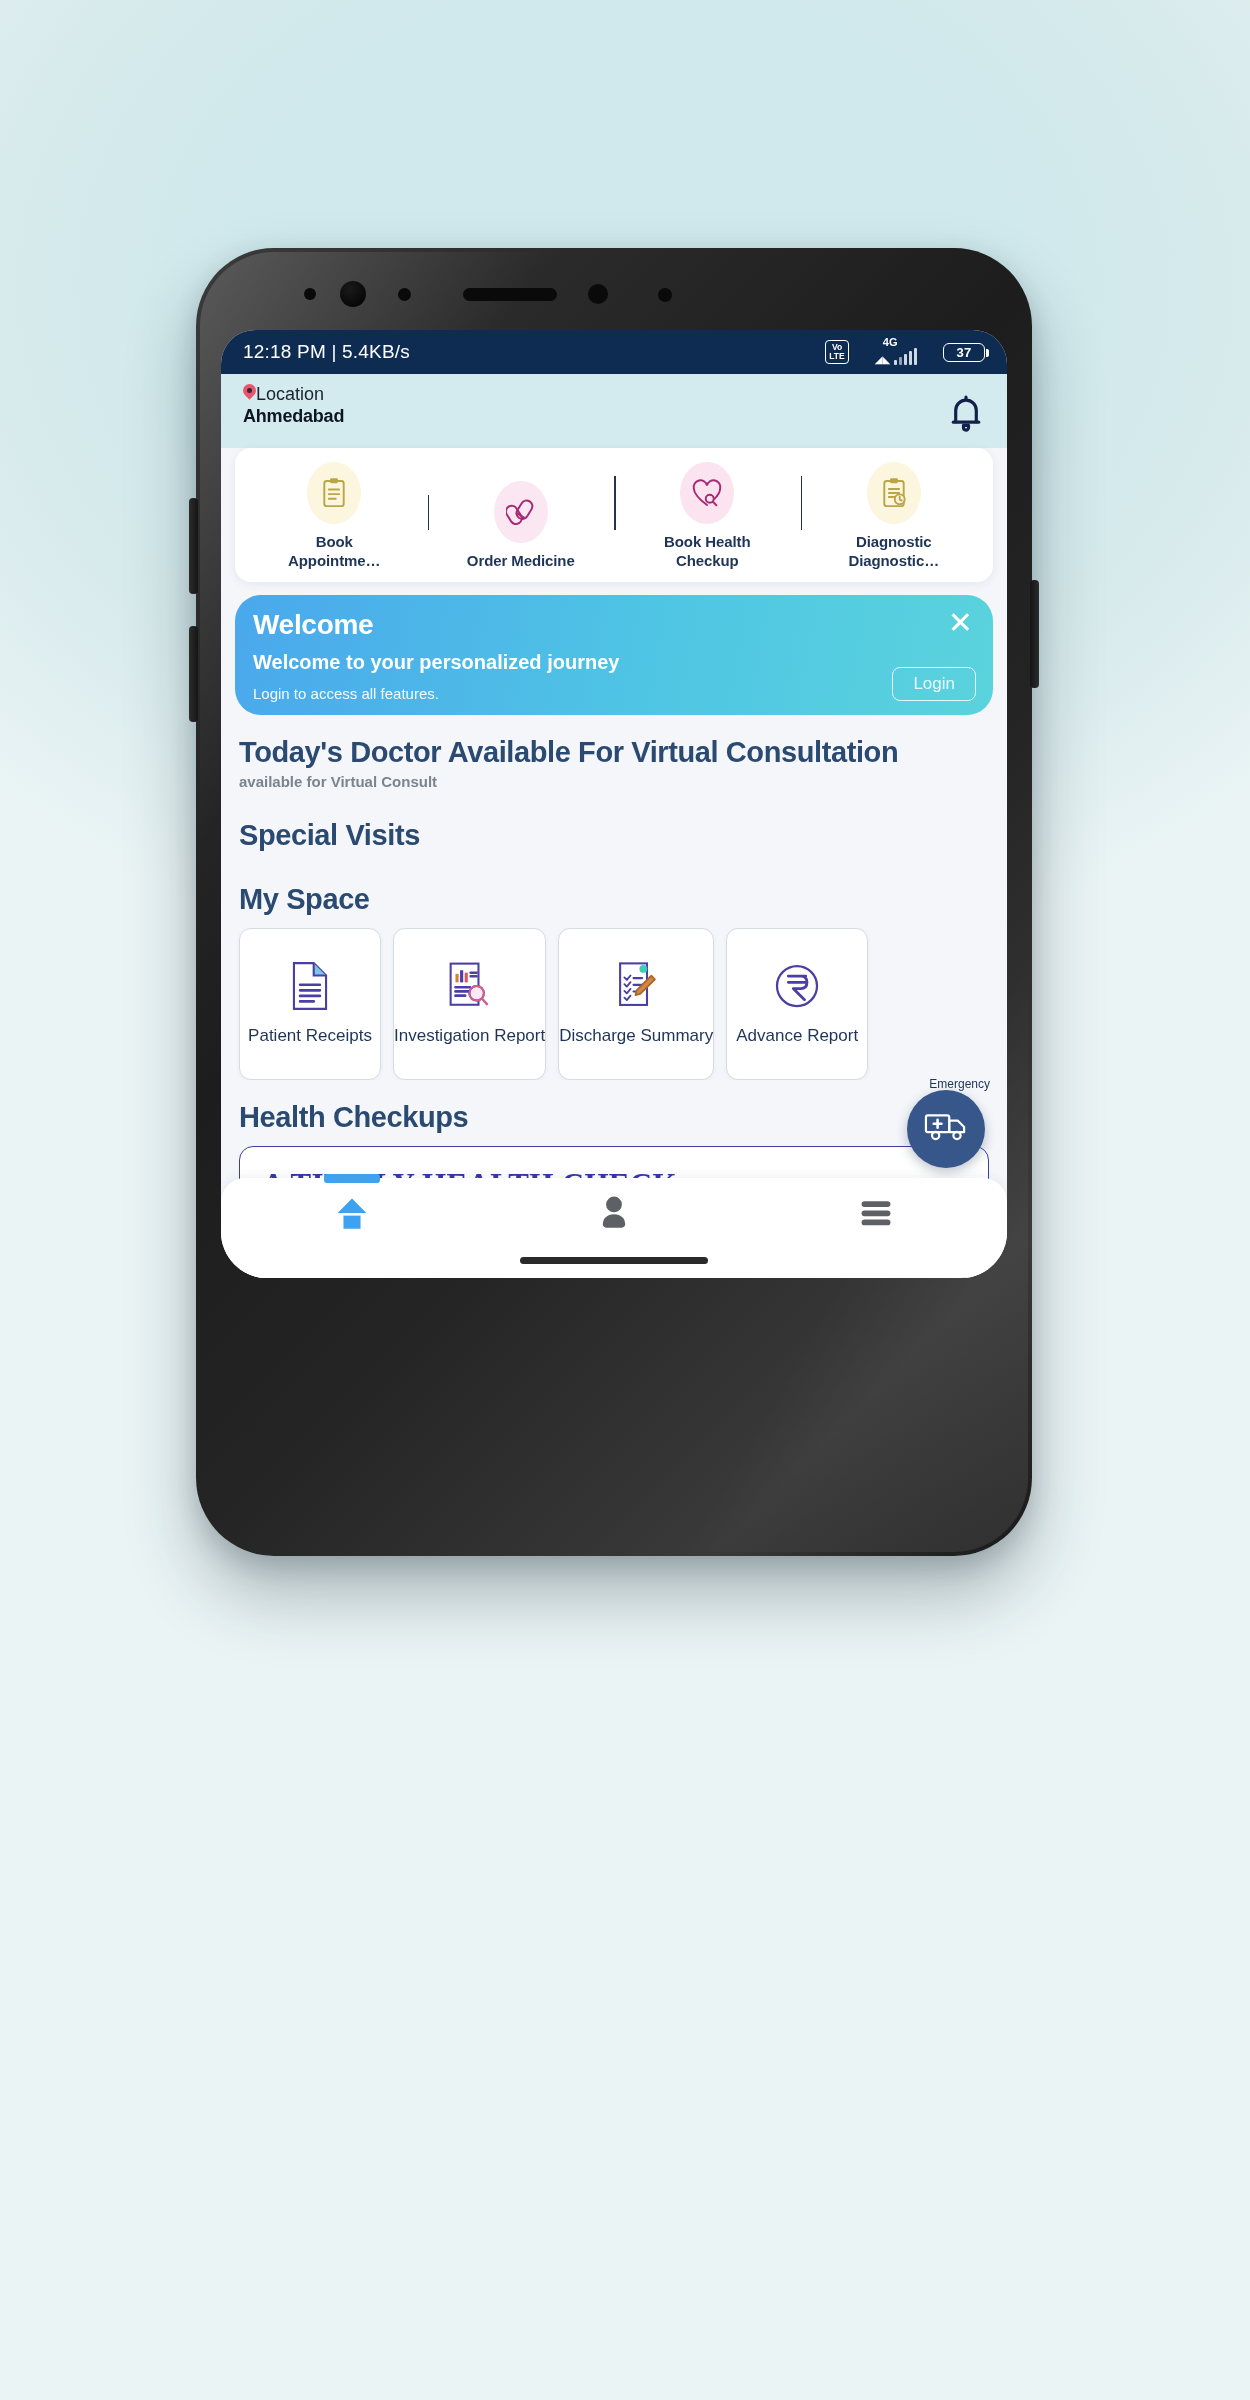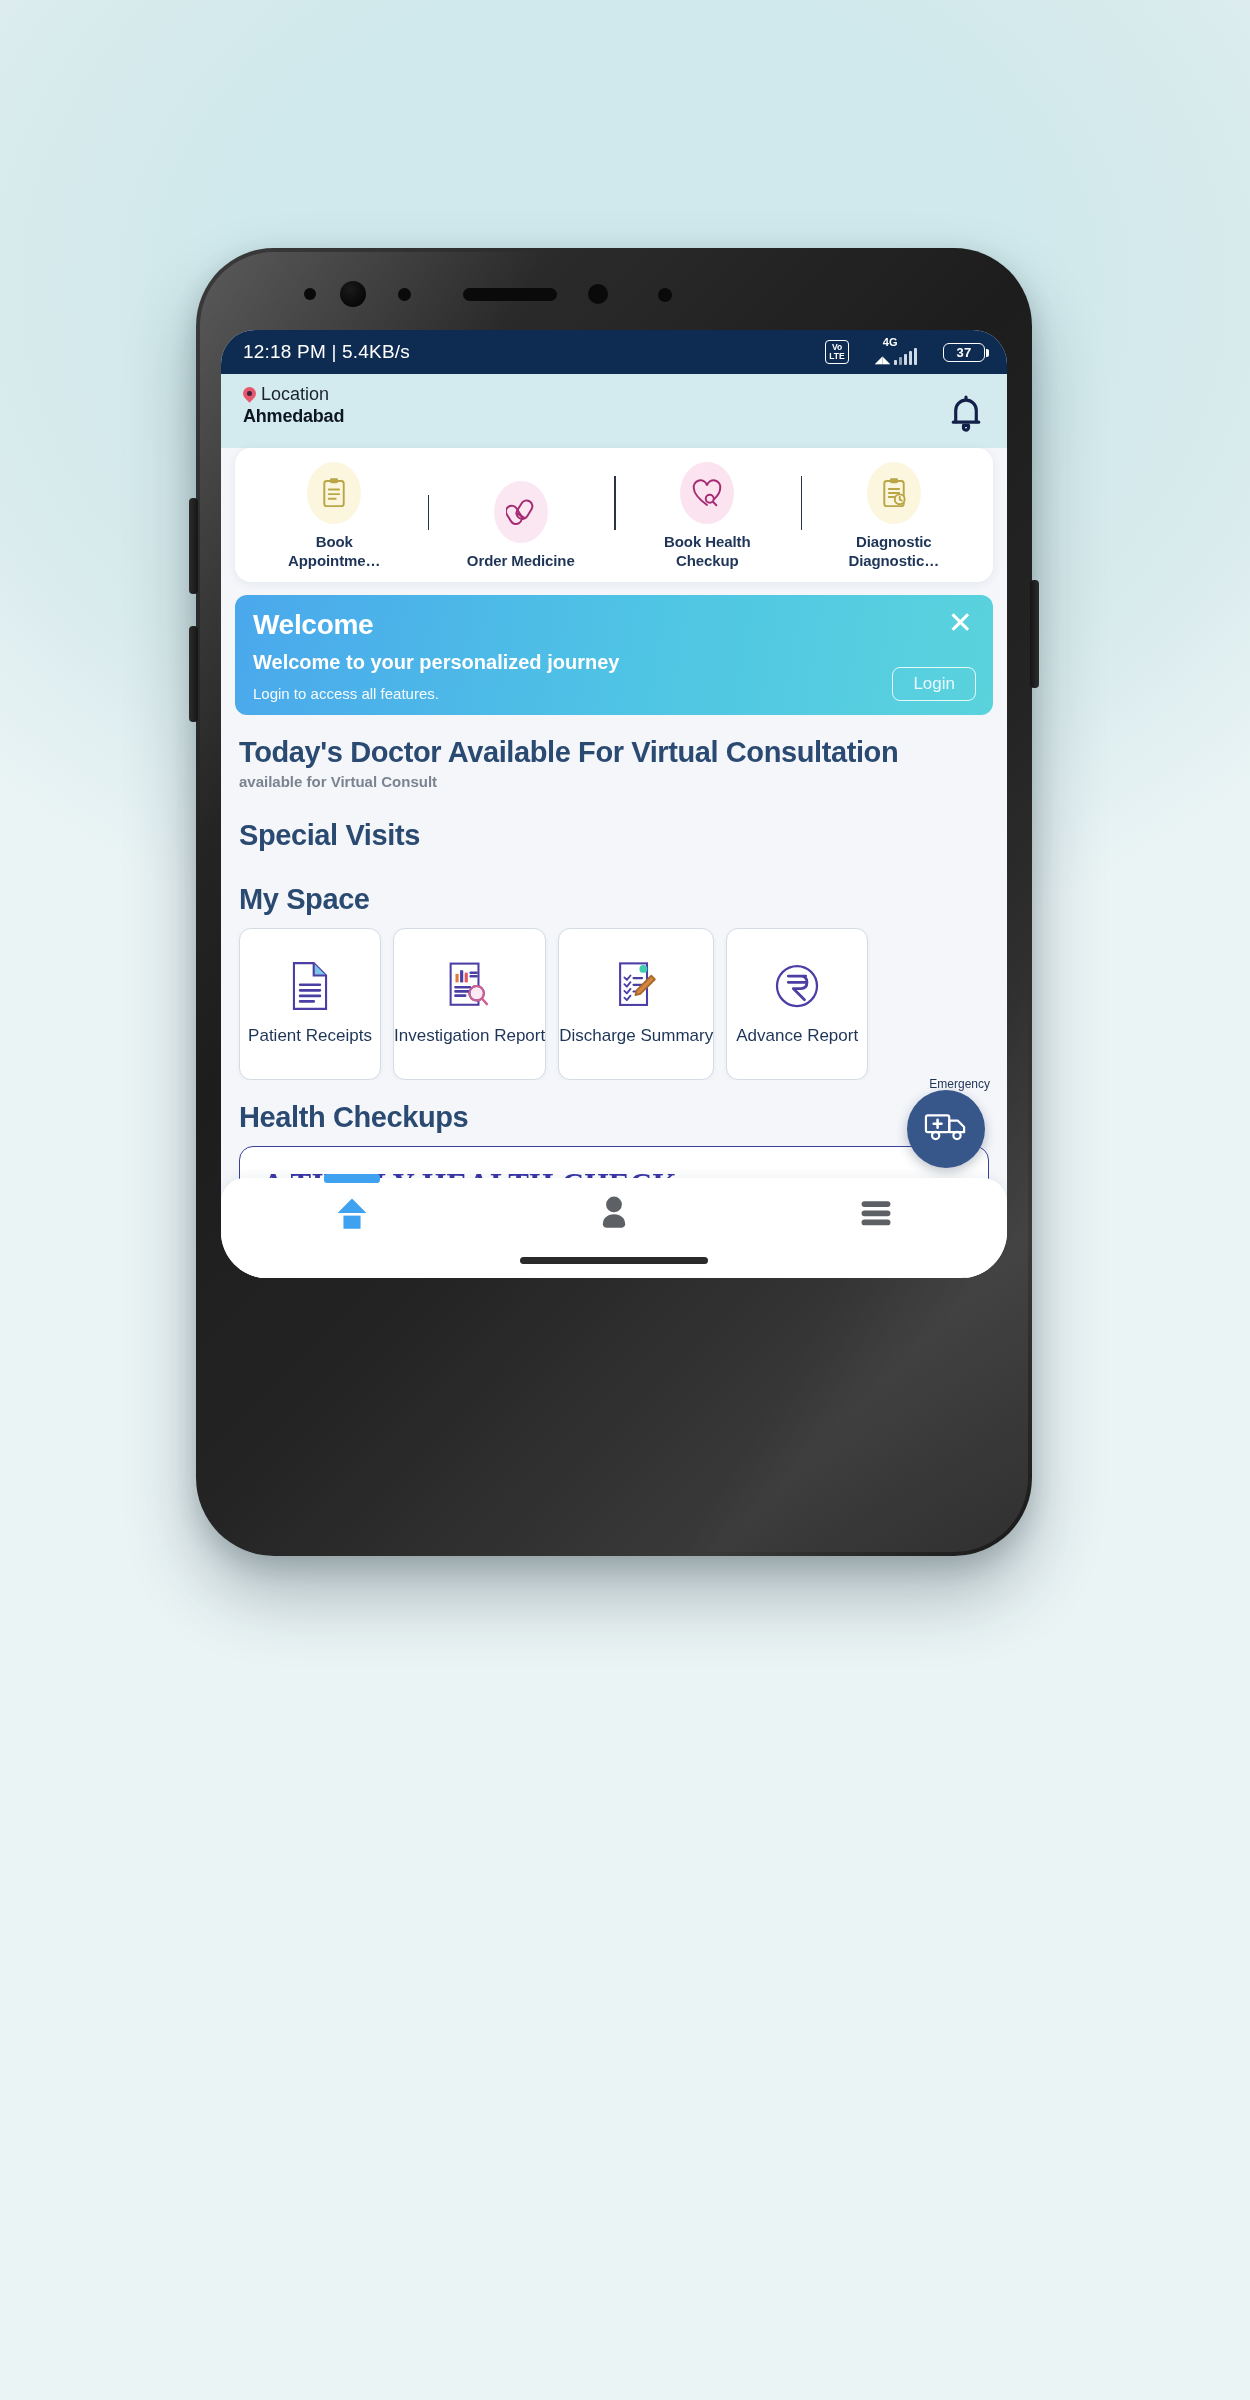--- a/index.html
+++ b/index.html
@@ -83,21 +83,21 @@
     font-weight:600; position:relative; min-width:42px; text-align:center;
   }
   .battery::after{ content:""; position:absolute; right:-5px; top:5px; width:3px; height:8px;
                    background:#fff; border-radius:0 2px 2px 0; }
 
   
   .app-header{
     background:#d3ebee; padding:10px 22px 12px 22px;
     display:flex; align-items:flex-start; justify-content:space-between;
   }
-  .loc-row{ display:flex; align-items:flex-end; gap:5px; }
+  .loc-row{ display:flex; align-items:flex-start; }
   .pin{ position:relative; width:13px; height:18px; }
   .pin::before{ content:""; position:absolute; left:0; top:0; width:13px; height:13px;
     background:#e8566b; border-radius:50% 50% 50% 0; transform:rotate(-45deg);}
   .pin::after{ content:""; position:absolute; left:4.2px; top:4.2px; width:4.6px; height:4.6px;
     background:#3b2340; border-radius:50%; z-index:2;}
   .loc-label{ font-size:18px; color:#1c2330; }
   .loc-city{ font-size:18px; font-weight:700; color:#0e1624; margin-top:1px; letter-spacing:-.2px;}
   .bell{ margin-top:8px; }
 
   
@@ -114,21 +114,21 @@
     width:54px; height:62px; border-radius:50%;
     display:flex; align-items:center; justify-content:center;
   }
   .qa-lbl{
     font-size:15px; line-height:19px; color:#1e3557; font-weight:600; text-align:center;
     max-width:110px; letter-spacing:-.1px;
   }
 
   
   .welcome{
-    margin:13px 14px 0 14px; border-radius:12px; padding:14px 18px 13px 18px;
+    margin:13px 14px 0 14px; border-radius:26px; padding:14px 18px 13px 18px;
     background:linear-gradient(100deg,#4aa8ec 0%,#4fc5e4 55%,#5ad3dd 100%);
     color:#fff; position:relative;
   }
   .welcome h2{ font-size:28px; font-weight:800; letter-spacing:-.3px; }
   .welcome p.sub{ font-size:20px; font-weight:600; margin-top:7px; line-height:28px; max-width:480px; }
   .welcome p.hint{ font-size:15px; margin-top:9px; opacity:.95; }
   .wx{
     position:absolute; right:20px; top:14px; font-size:30px; font-weight:400; line-height:28px;
     cursor:pointer;
   }

